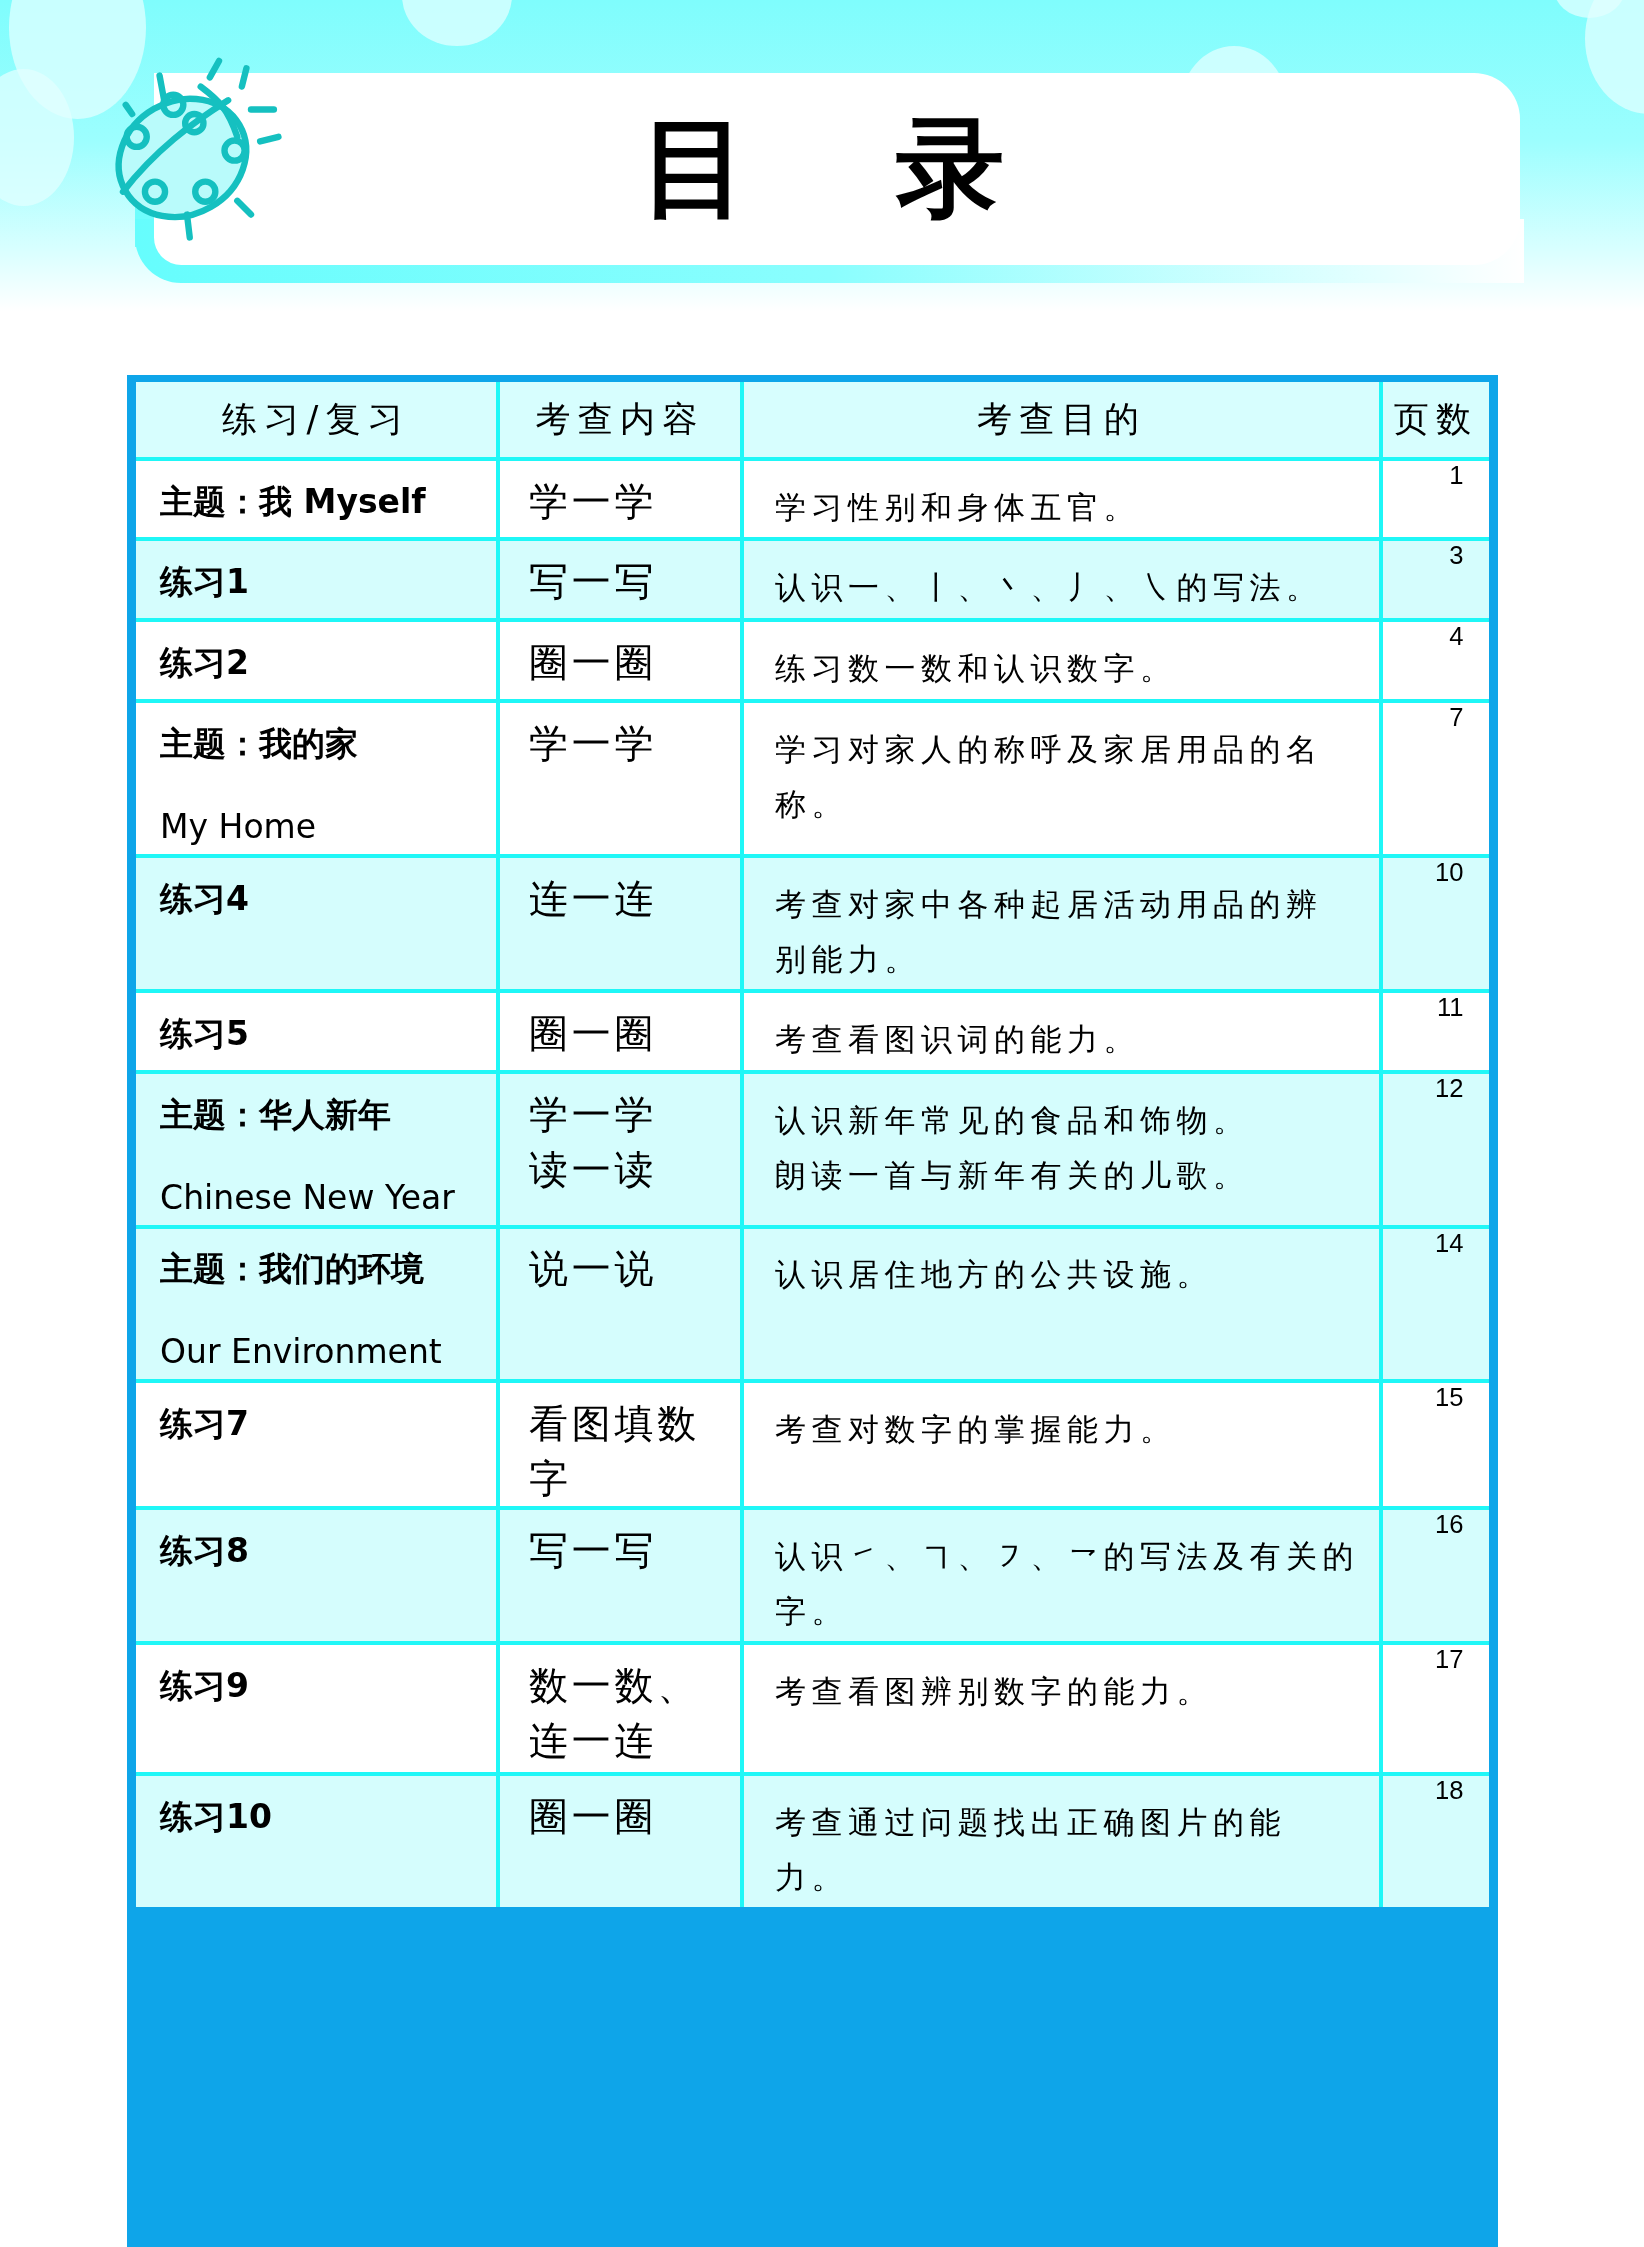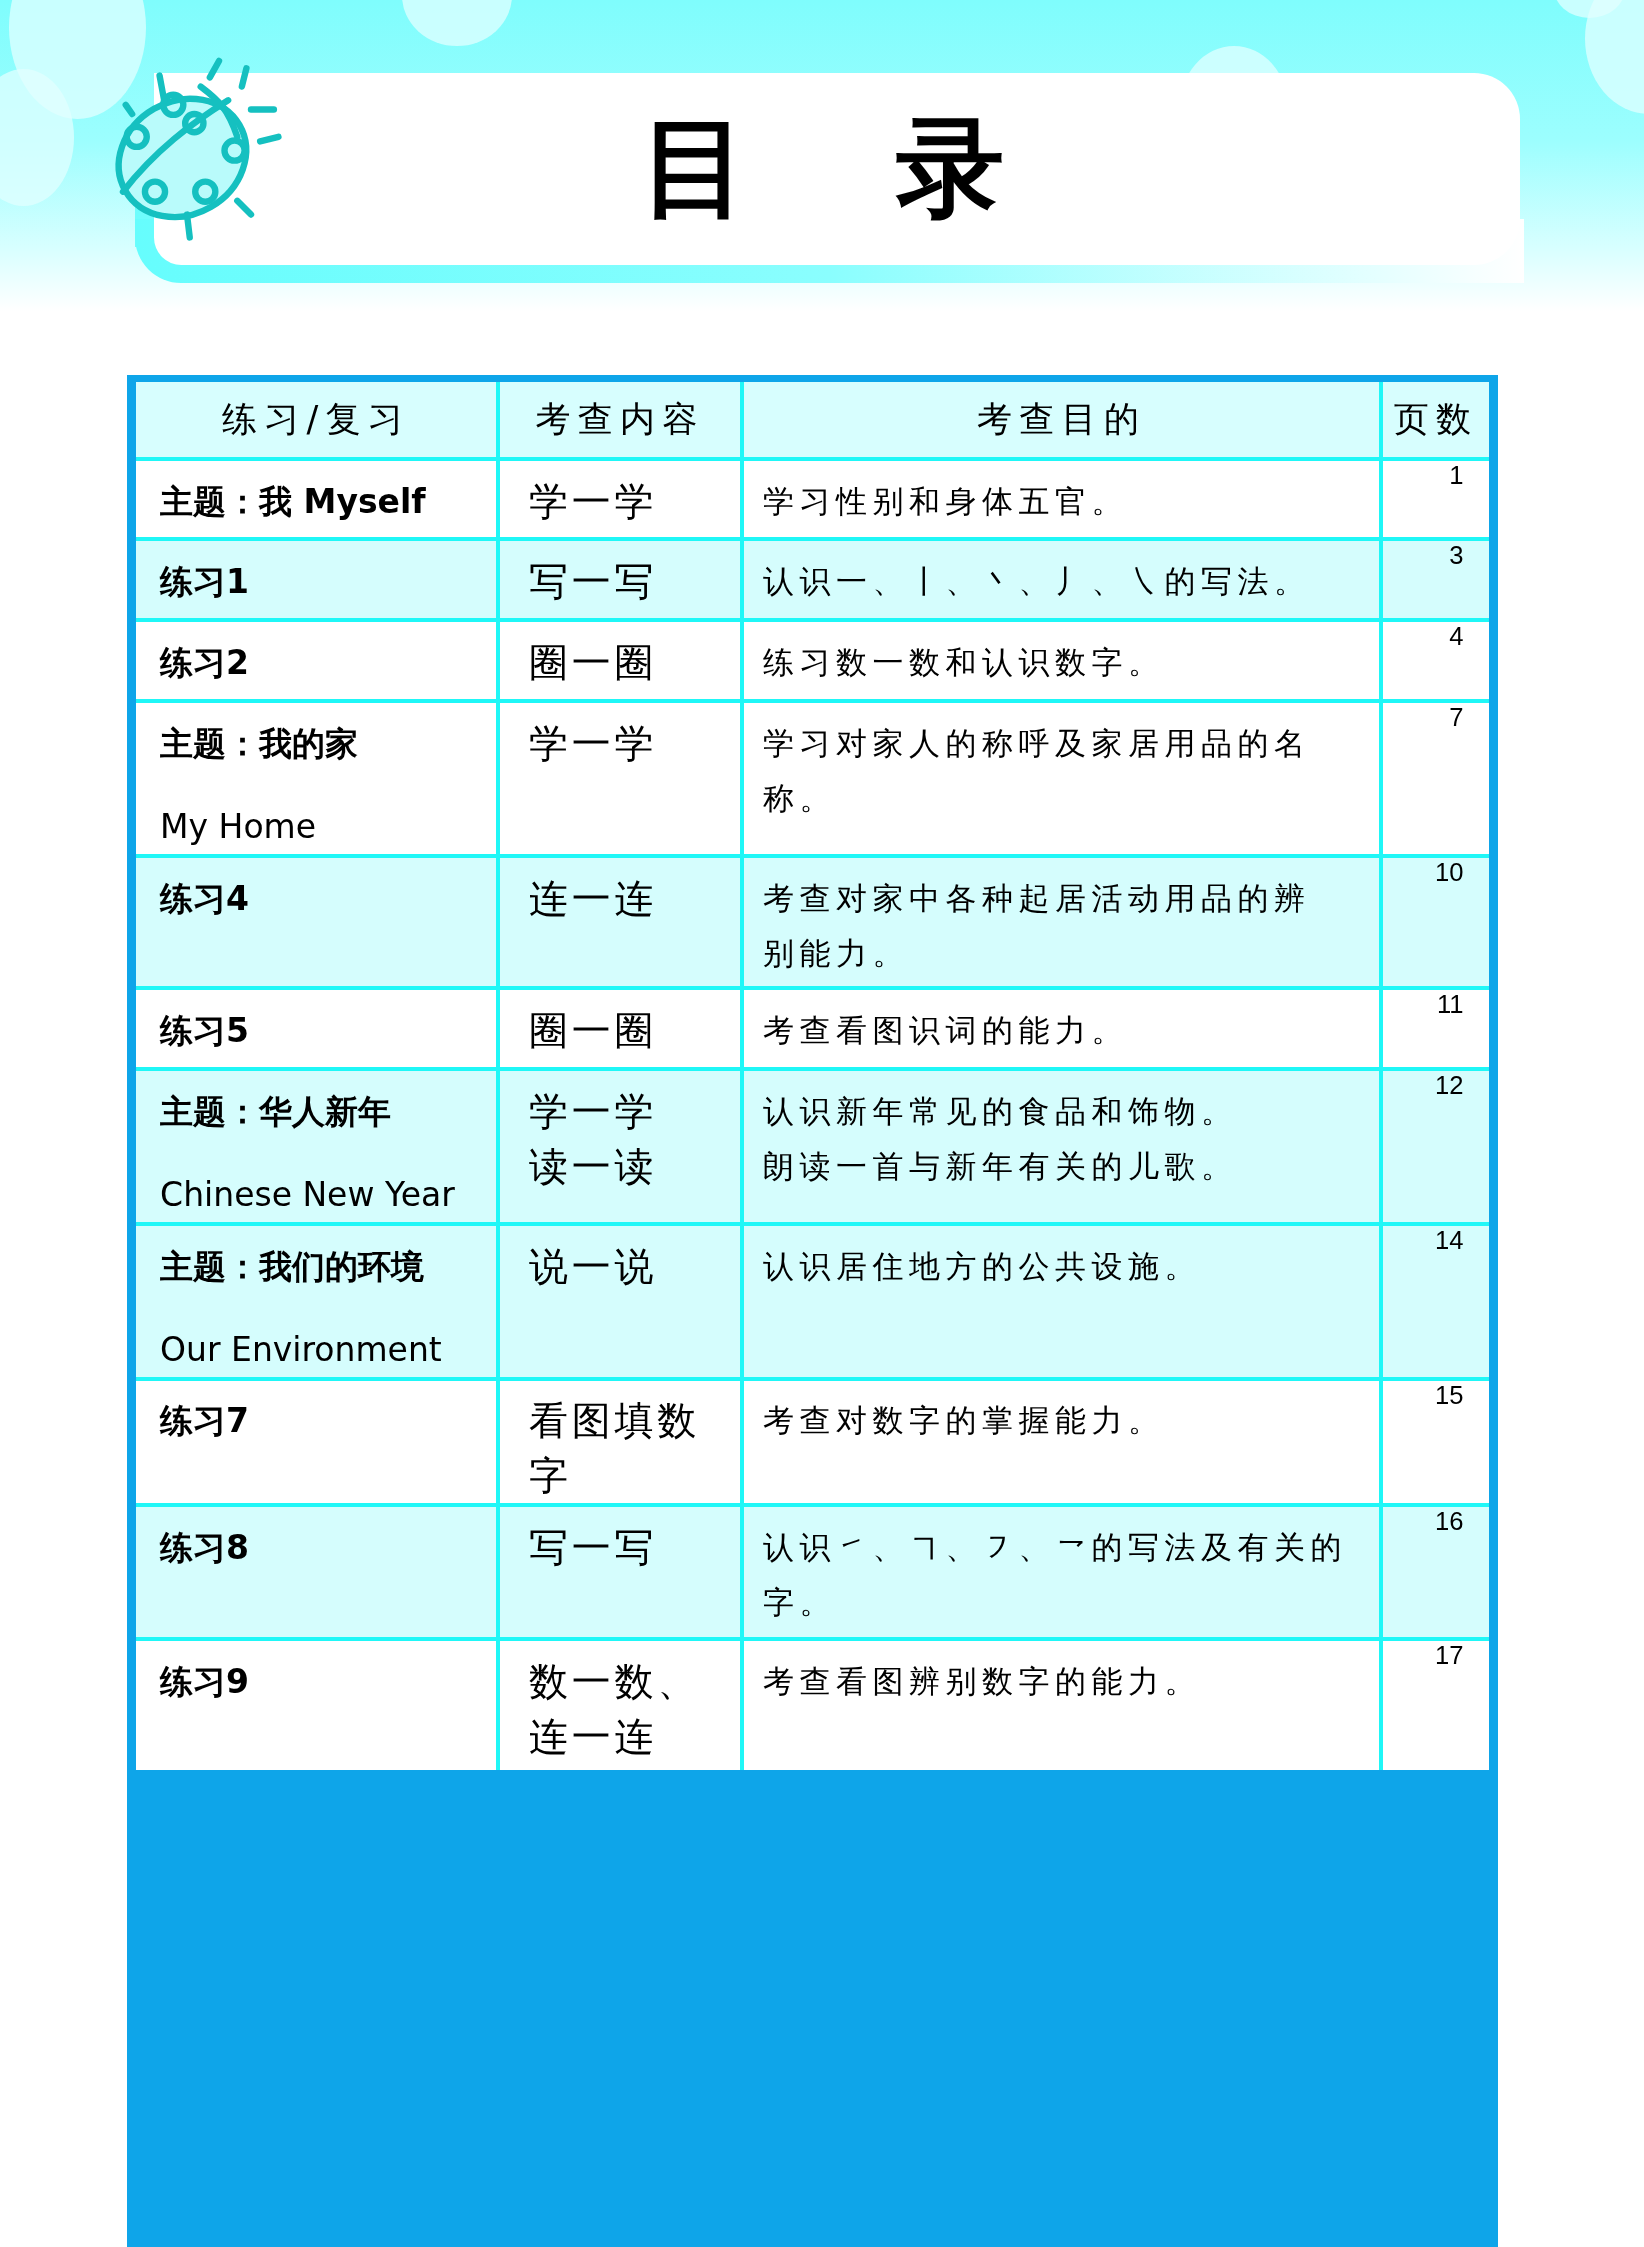--- a/index.html
+++ b/index.html
@@ -63,21 +63,21 @@
   table.toc th {
     background: #d7fefe; height: 75px; vertical-align: middle;
     font-weight: normal; font-size: 35px; letter-spacing: 7.3px;
   }
   tr.odd td { background: #ffffff; }
   tr.even td { background: #d5fdfd; }
   td .cell { padding: 12.8px 0 0 24px; line-height: 55px; }
   td.c-ex .cell { font-weight: bold; font-size: 33px; }
   td.c-ex .en { font-weight: normal; font-size: 33px; margin-top: 28px; }
   td.c-content .cell { font-family: "DejaVu Serif", "Liberation Serif", serif; font-size: 39px; padding-left: 29px; letter-spacing: 3.7px; }
-  td.c-goal .cell { font-family: Liberation Serif, serif; font-size: 31px; padding-left: 19px; padding-right: 18.3px; letter-spacing: 5.5px; }
+  td.c-goal .cell { font-family: Liberation Mono, monospace; font-size: 31px; padding-left: 31px; padding-right: 18.3px; letter-spacing: 5.5px; margin-top: 8px; }
   td.c-page { vertical-align: middle; text-align: right; }
   td.c-page .num { padding-right: 25.6px; font-size: 25.6px; font-family: "Liberation Sans", sans-serif; }
   .line { display: block; }
 </style>
 </head>
 <body>
 
 <div class="top-bg">
   <div class="bubble b1"></div>
   <div class="bubble b2"></div>
@@ -332,16 +332,35 @@
               <span class="line">连一连</span>
             </div>
           </td>
           <td class="c-goal">
             <div class="cell">
               <span class="line">考查看图辨别数字的能力。</span>
             </div>
           </td>
           <td class="c-page"><span class="num">17</span></td>
         </tr>
+        <tr class="even" style="height: 131px;">
+          <td class="c-ex">
+            <div class="cell">
+              <span class="line">练习10</span>
+            </div>
+          </td>
+          <td class="c-content">
+            <div class="cell">
+              <span class="line">圈一圈</span>
+            </div>
+          </td>
+          <td class="c-goal">
+            <div class="cell">
+              <span class="line">考查通过问题找出正确图片的能</span>
+              <span class="line">力。</span>
+            </div>
+          </td>
+          <td class="c-page"><span class="num">18</span></td>
+        </tr>
       </tbody>
   </table>
 </div>
 
 
 </body></html>

